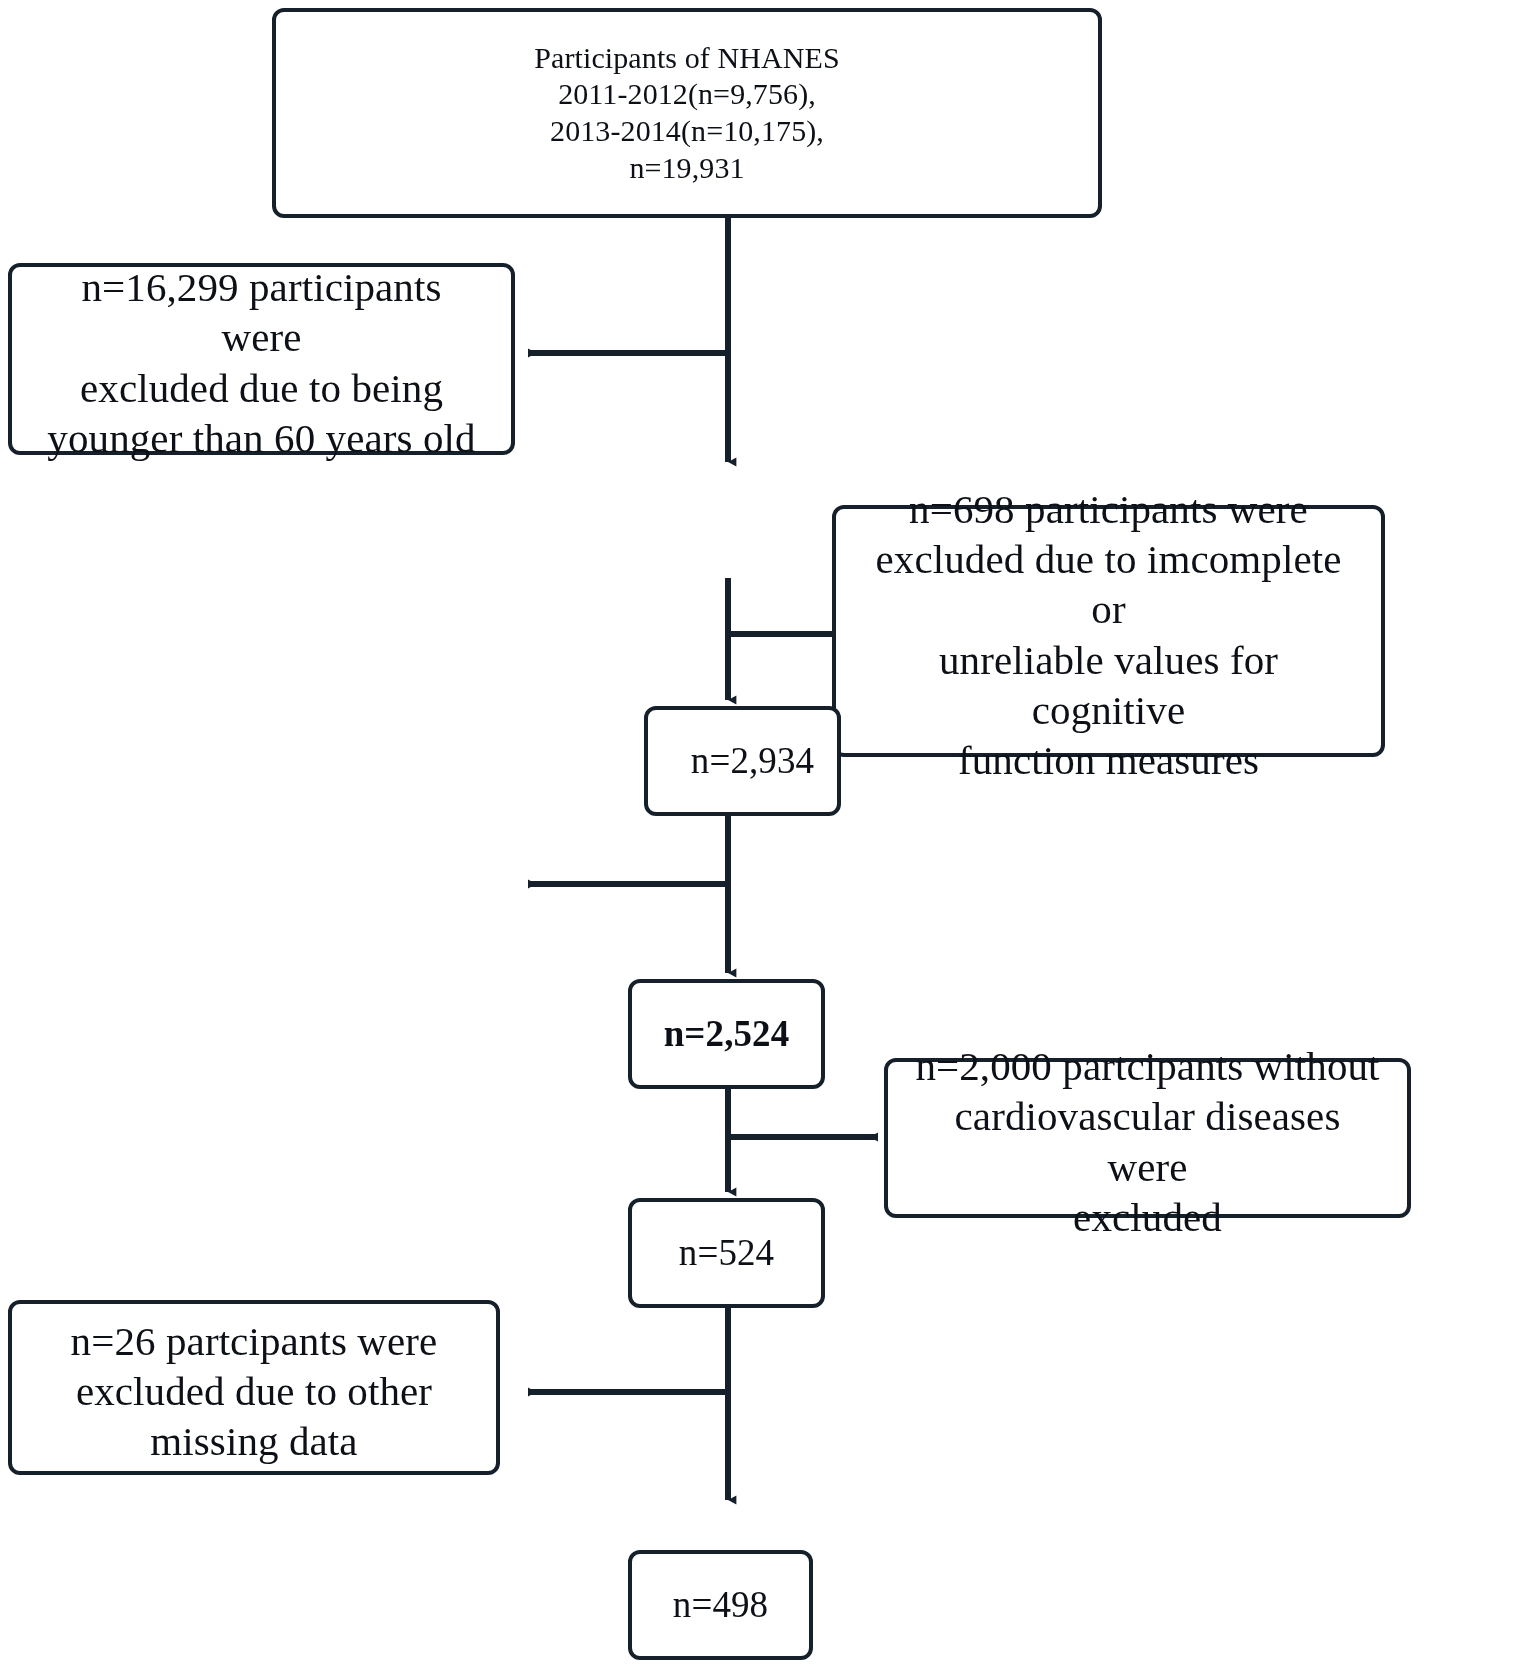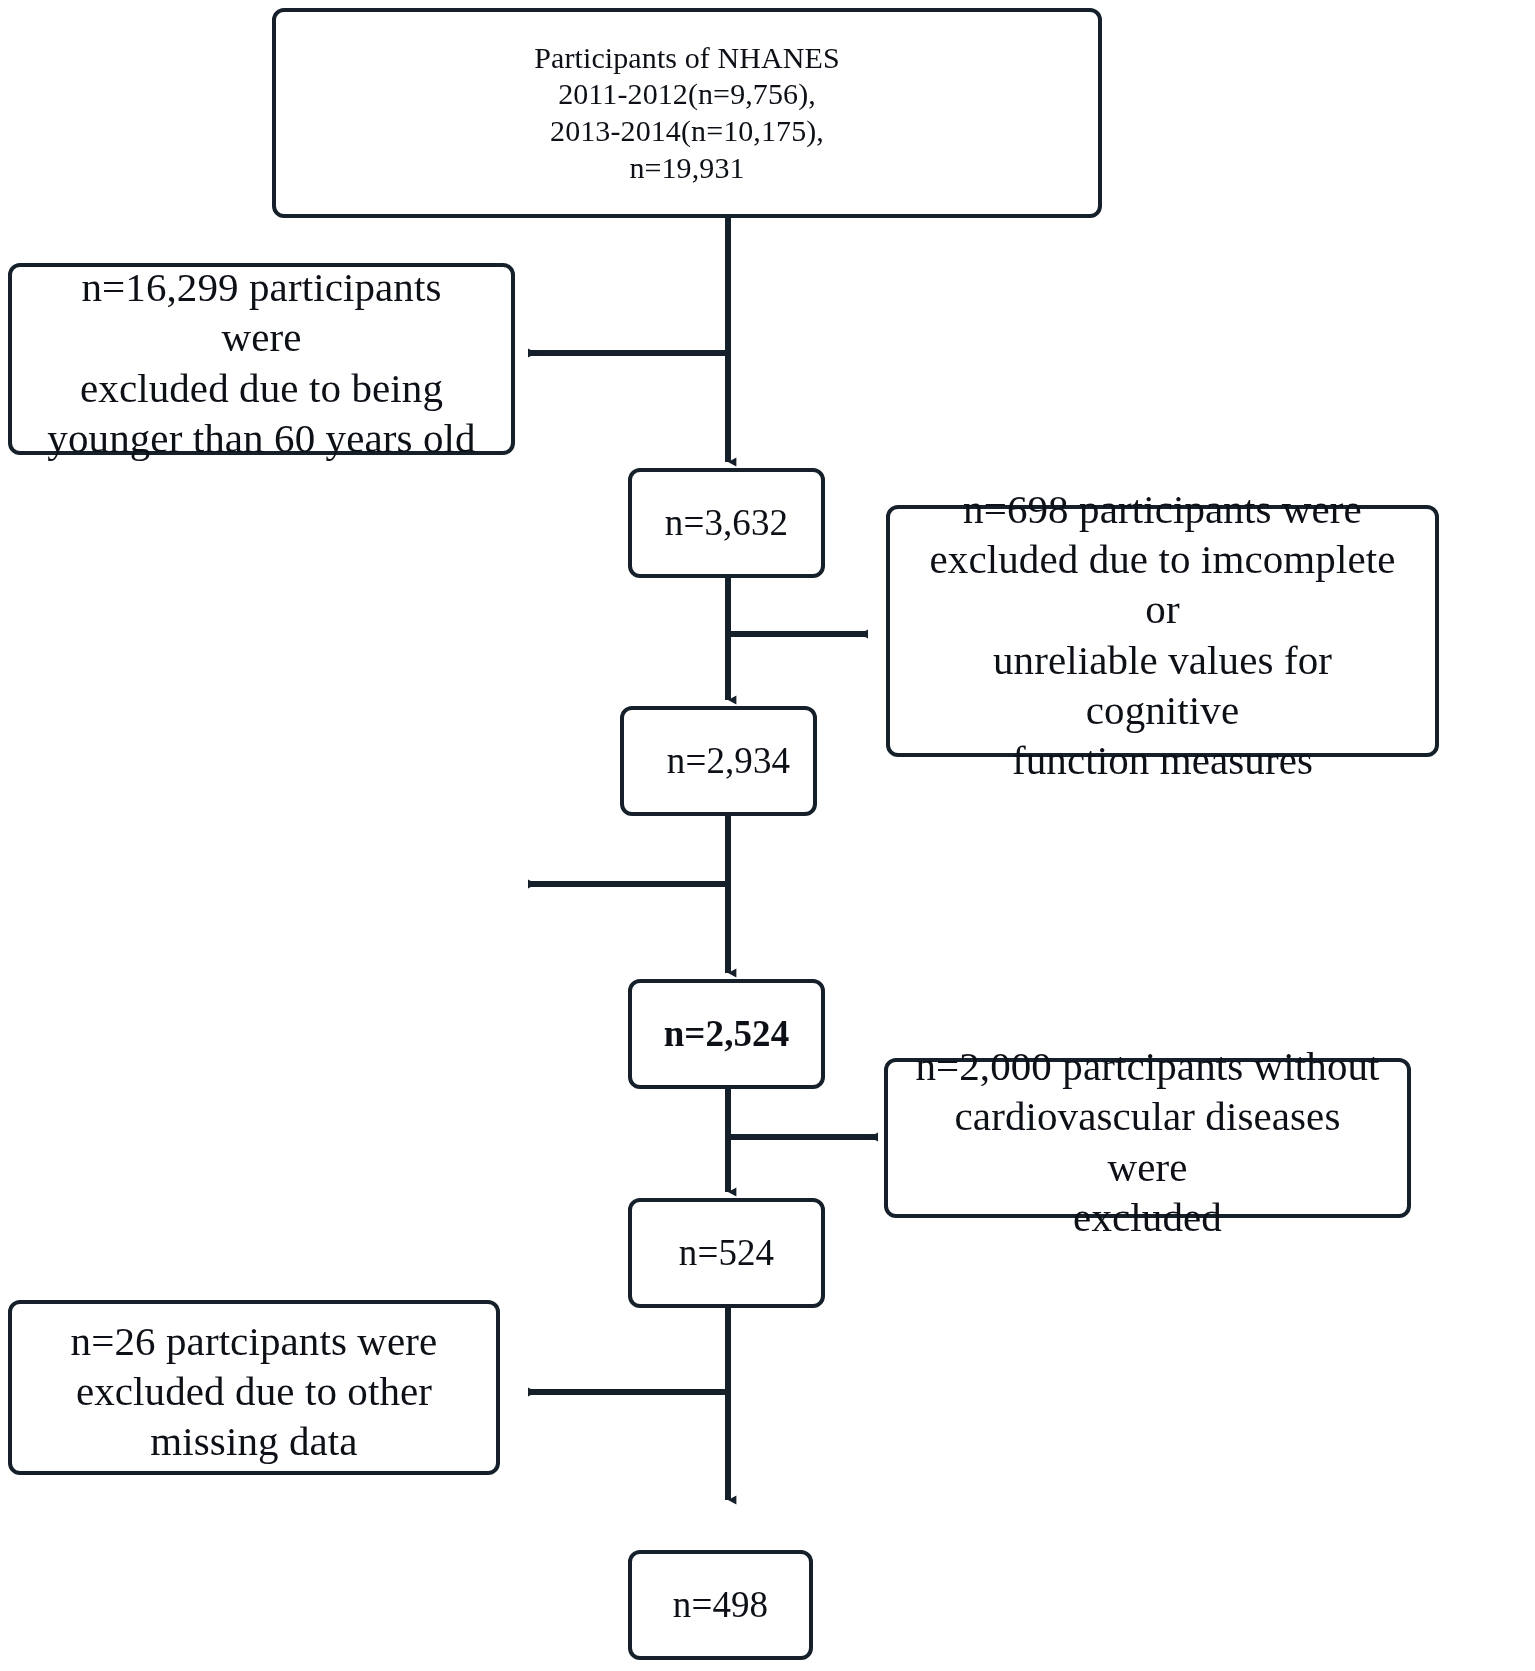--- a/index.html
+++ b/index.html
@@ -114,32 +114,29 @@
 2013-2014(n=10,175),
 n=19,931</span>
   </div>
 
   <div class="node node-exclusion" style="left:8px; top:263px; width:507px; height:192px;">
     <span class="node-text">n=16,299 participants were
 excluded due to being
 younger than 60 years old</span>
   </div>
 
-  <div class="node node-center" style="left:628px; top:468px; width:197px; height:110px;">
-    <span class="node-text">n=3,632</span>
-  </div>
 
-  <div class="node node-exclusion" style="left:886px; top:505px; width:553px; height:252px;">
+  <div class="node node-exclusion" style="left:832px; top:505px; width:553px; height:252px;">
     <span class="node-text">n=698 participants were
 excluded due to imcomplete or
 unreliable values for  cognitive
 function measures</span>
   </div>
 
-  <div class="node node-center" style="left:620px; top:706px; width:197px; height:110px;padding-left:20px;">
+  <div class="node node-center" style="left:644px; top:706px; width:197px; height:110px;padding-left:20px;">
     <span class="node-text">n=2,934</span>
   </div>
 
 
   <div class="node node-center" style="left:628px; top:979px; width:197px; height:110px;font-weight:bold;">
     <span class="node-text">n=2,524</span>
   </div>
 
   <div class="node node-exclusion" style="left:884px; top:1058px; width:527px; height:160px;">
     <span class="node-text">n=2,000 partcipants without

